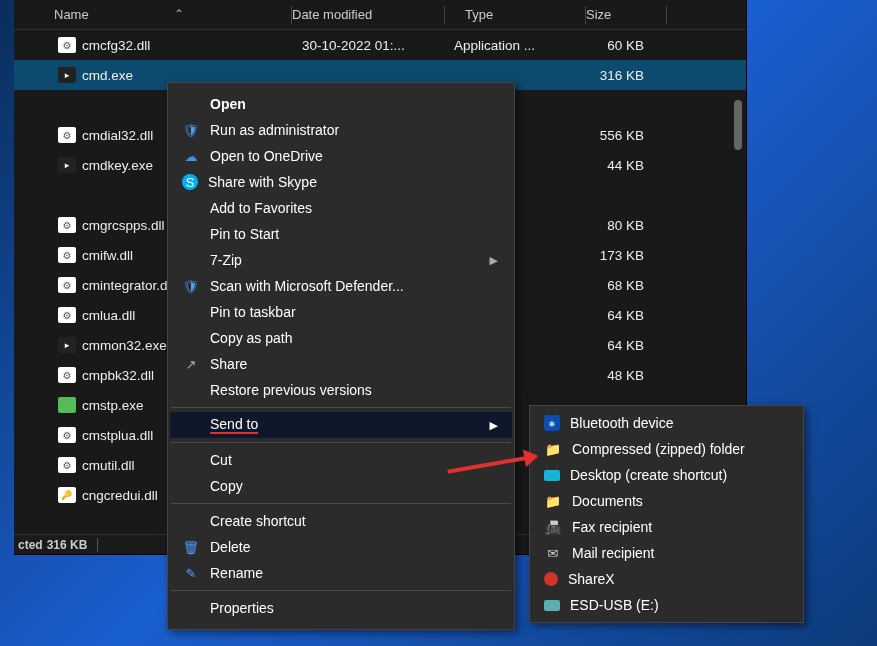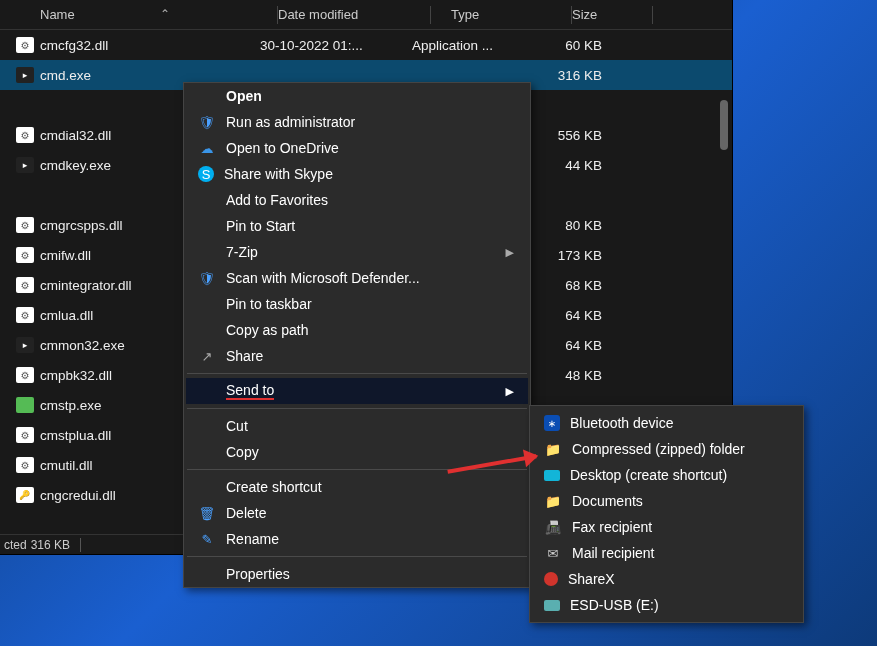--- a/index.html
+++ b/index.html
@@ -1,41 +1,41 @@
 <!DOCTYPE html>
 <html><head>
 <meta charset="utf-8">
 <style>
 * { margin: 0; padding: 0; box-sizing: border-box; font-family: 'Segoe UI', sans-serif; }
 body { background: linear-gradient(135deg, #0a2e5c 0%, #1a5fd0 50%, #0d3a7a 100%); width: 877px; height: 646px; overflow: hidden; position: relative; }
 
-.file-explorer { position: absolute; top: 0; left: 0; width: 733px; height: 555px; background: #191919; color: #fff; border-right: 1px solid #000; border-bottom: 1px solid #000; }
+.file-explorer { position: absolute; top: 0; left: 14px; width: 733px; height: 555px; background: #191919; color: #fff; border-right: 1px solid #000; border-bottom: 1px solid #000; }
 
 .columns-header { display: flex; height: 30px; align-items: center; font-size: 13px; color: #ccc; border-bottom: 1px solid #333; }
 .col-name { width: 277px; padding-left: 40px; position: relative; }
 .col-name::after { content: '⌃'; position: absolute; left: 160px; top: 0px; font-size: 12px; color: #aaa; }
 .col-date { width: 152px; }
 .col-type { width: 120px; margin-left: 20px; }
 .col-size { width: 80px; text-align: left; }
 .col-sep { width: 1px; height: 18px; background: #444; margin: 0 0; }
 
 .file-list { height: calc(100% - 50px); overflow: hidden; }
-.file-row { display: flex; height: 30px; align-items: center; font-size: 13.5px; color: #eee; padding-left: 16px; }
+.file-row { display: flex; height: 30px; align-items: center; font-size: 13.5px; color: #eee; padding-left: 44px; }
 .file-row.selected { background: #0c4a6e; }
 .file-icon { width: 18px; height: 16px; margin-right: 6px; background: #fff; border-radius: 2px; position: relative; display: flex; align-items: center; justify-content: center; font-size: 8px; }
 .file-name-cell { width: 244px; display: flex; align-items: center; }
 .file-date-cell { width: 152px; }
 .file-type-cell { width: 120px; }
 .file-size-cell { width: 76px; text-align: right; padding-right: 6px; }
 
 .status-bar { position: absolute; bottom: 0; left: 0; width: 100%; height: 20px; background: #1a1a1a; color: #ccc; font-size: 12px; display: flex; align-items: center; padding-left: 4px; border-top: 1px solid #333; }
-.status-bar span { margin-right: 4px; }
+.status-bar span { margin-right: 4px; font-weight: bold; }
 .status-sep { width: 1px; height: 14px; background: #555; margin: 0 6px; }
 
-.context-menu { position: absolute; top: 82px; left: 183px; width: 348px; background: #2b2b2b; color: #fff; font-size: 14px; padding: 0 2px; box-shadow: 3px 3px 8px rgba(0,0,0,0.5); border: 1px solid #444; }
+.context-menu { position: absolute; top: 82px; left: 167px; width: 348px; background: #2b2b2b; color: #fff; font-size: 14px; padding: 8px 2px; box-shadow: 3px 3px 8px rgba(0,0,0,0.5); border: 1px solid #444; }
 .menu-item { display: flex; align-items: center; height: 26px; padding-left: 12px; position: relative; }
 .menu-item.bold { font-weight: 600; }
 .menu-item.hover { background: #0f172a; }
 .menu-item.hover .submenu-marker { color: #fff; }
 .menu-sep { height: 1px; background: #4a4a4a; margin: 4px 1px; }
 .menu-icon { width: 18px; height: 18px; margin-right: 10px; display: flex; align-items: center; justify-content: center; font-size: 13px; }
 .menu-icon.empty { width: 18px; margin-right: 10px; }
 .submenu-marker { position: absolute; right: 14px; color: #aaa; font-size: 11px; }
 .underline-red { border-bottom: 2px solid #e03030; padding-bottom: 0px; }
 
@@ -270,20 +270,24 @@
       <span>Pin to taskbar</span>
     </div>
     <div class="menu-item">
       <span class="menu-icon empty"></span>
       <span>Copy as path</span>
     </div>
     <div class="menu-item">
       <span class="menu-icon ic-share">↗</span>
       <span>Share</span>
     </div>
+    <div class="menu-item">
+      <span class="menu-icon empty"></span>
+      <span>Restore previous versions</span>
+    </div>
     <div class="menu-sep"></div>
     <div class="menu-item hover">
       <span class="menu-icon empty"></span>
       <span class="underline-red">Send to</span>
       <span class="submenu-marker">▶</span>
     </div>
     <div class="menu-sep"></div>
     <div class="menu-item">
       <span class="menu-icon empty"></span>
       <span>Cut</span>

